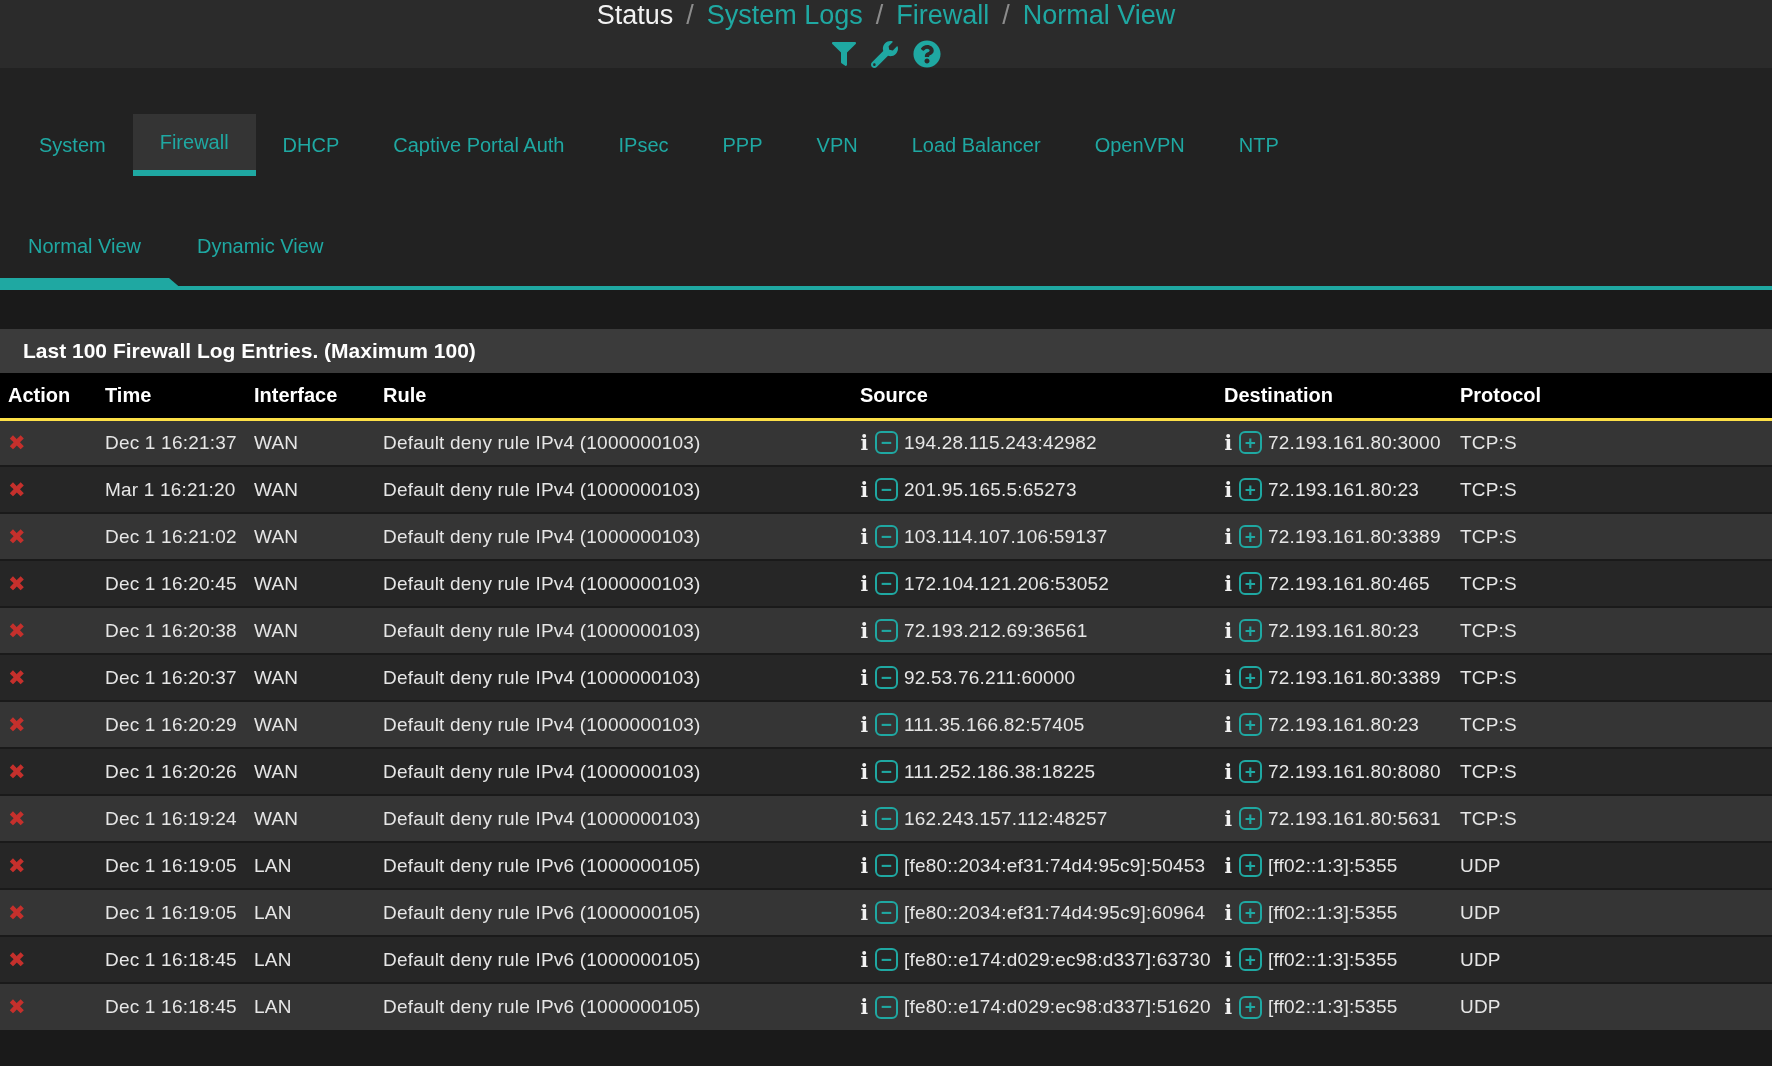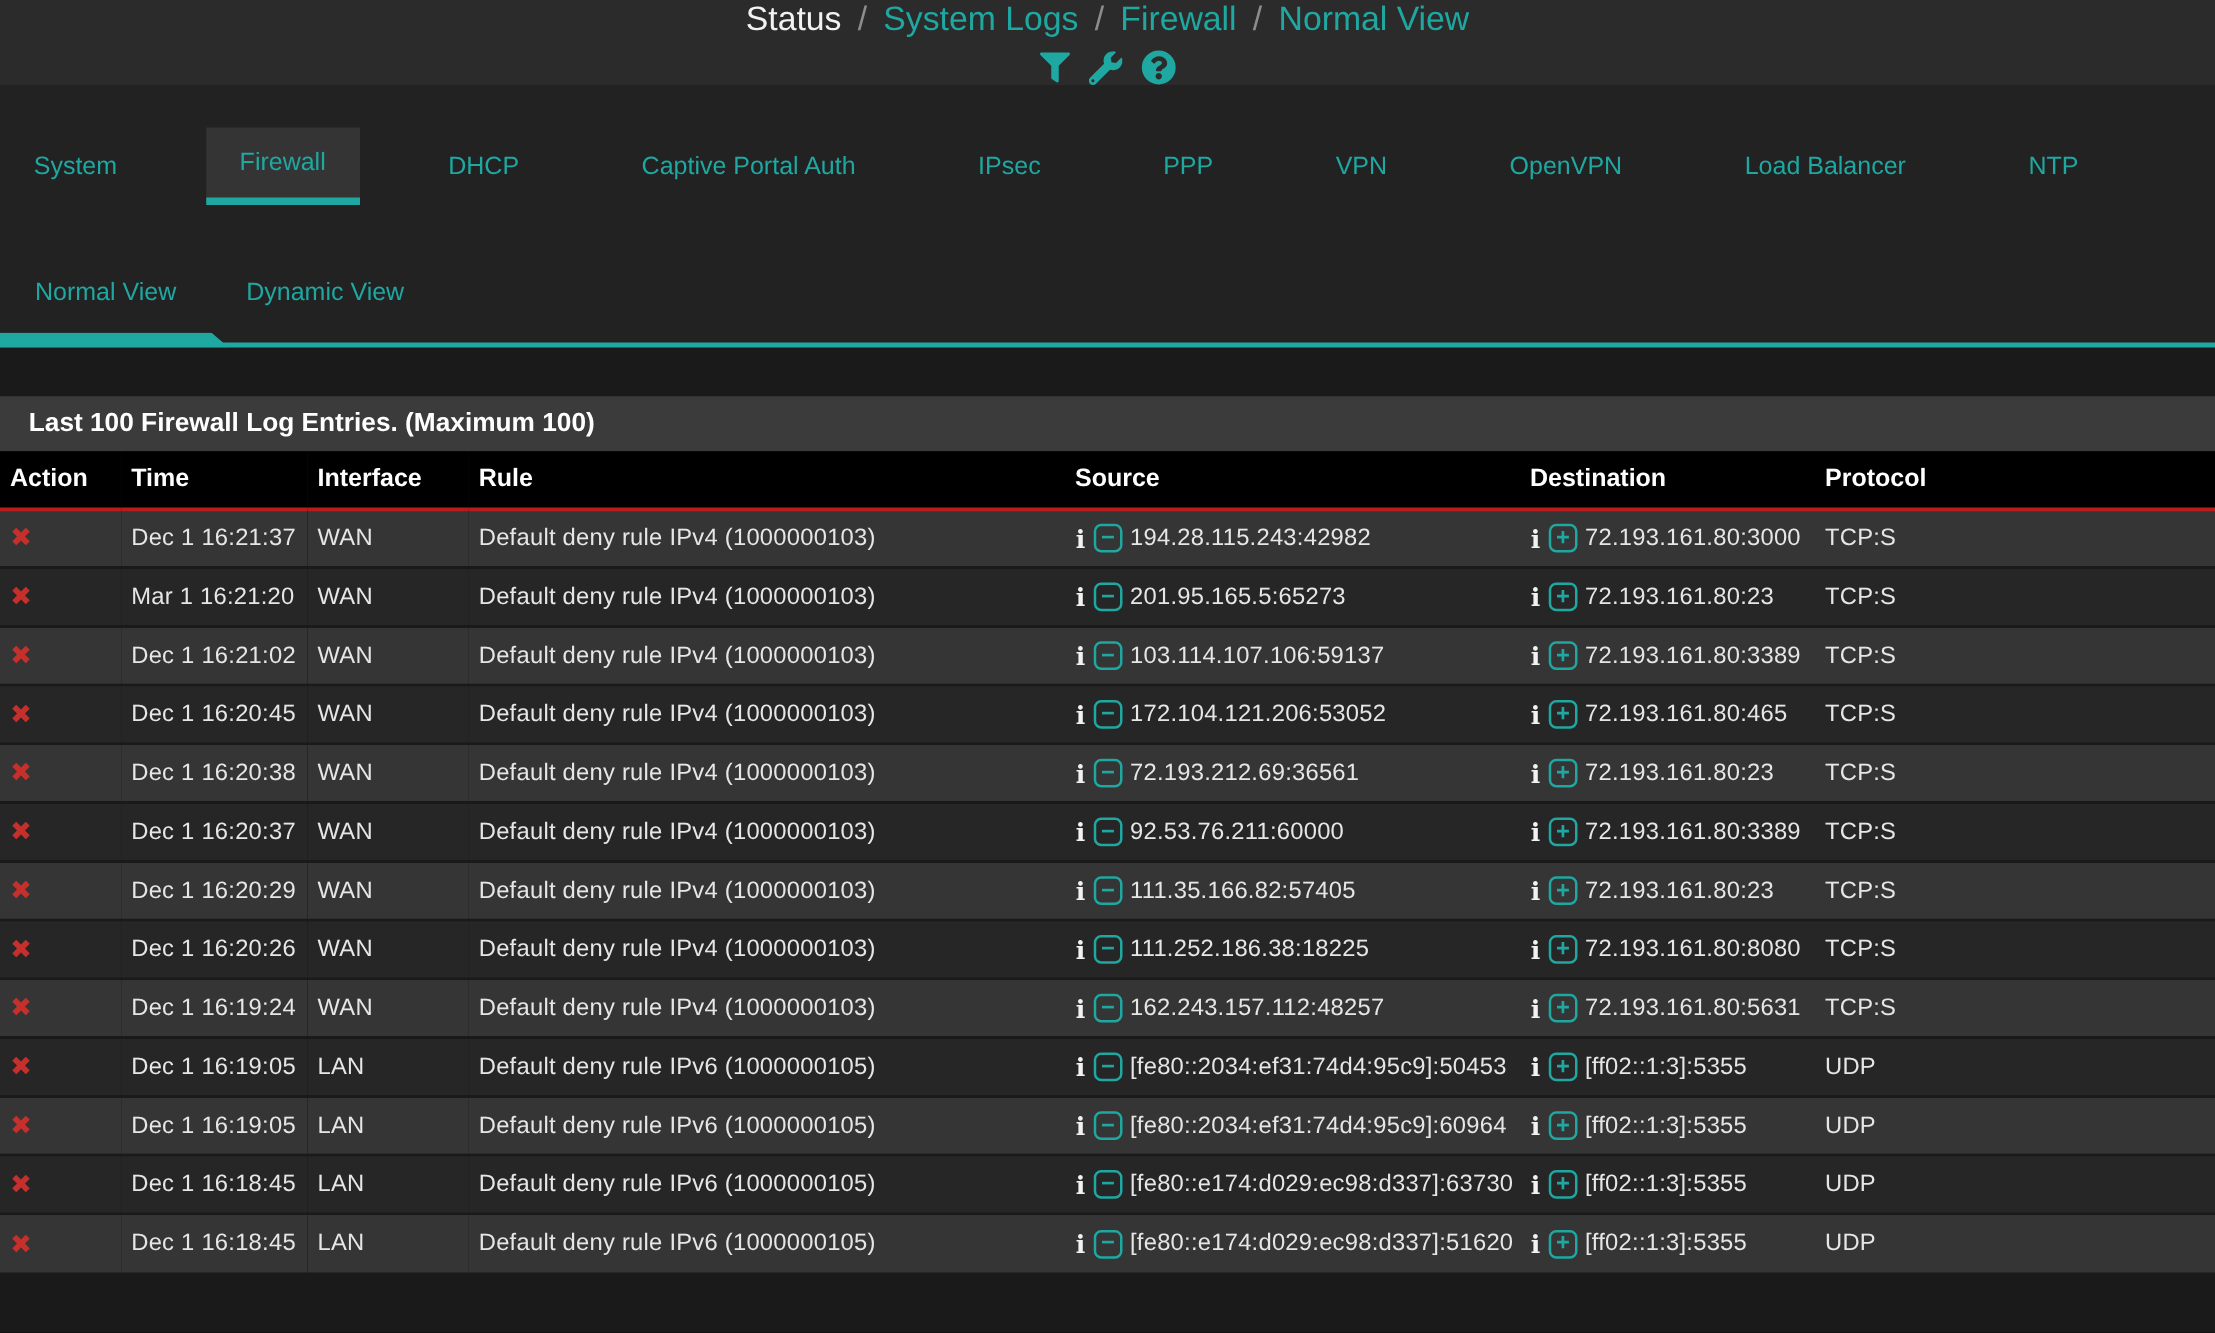--- a/index.html
+++ b/index.html
@@ -19,21 +19,21 @@
   }
   .crumbs { display:flex; align-items:center; gap:13px; font-size:27px; }
   .crumb { color:#1fa8a2; cursor:pointer; }
   .crumb.current-first { color:#f2f2f2; cursor:default; }
   .crumb-sep { color:#8c8c8c; }
   .top-icons { display:flex; align-items:center; gap:15px; }
   .top-icons svg { display:block; cursor:pointer; }
 
   
   .navarea { background:#222222; padding-top:34px; }
-  ul.tabs { list-style:none; margin:0; padding:0; display:flex;gap:44px; }
+  ul.tabs { list-style:none; margin:12px; padding:0; display:flex; }
   ul.tabs li {
     padding:0 27px; height:62px; display:flex; align-items:center;
     font-size:20px; color:#1fa8a2; cursor:pointer; white-space:nowrap;
   }
   ul.tabs li.active {
     background:#343434; border-bottom:6px solid #1fa8a2;
   }
   ul.subtabs {
     list-style:none; margin:30px 0 0 0; padding:0; display:flex;
     border-bottom:4px solid #1fa8a2; position:relative;
@@ -54,21 +54,21 @@
     margin-top:39px; height:44px; background:#3b3b3b;
     display:flex; align-items:center; padding:0 23px;
     font-size:21px; font-weight:bold; color:#ffffff;text-align:center;
   }
 
   
   table.logtable { width:1772px; border-collapse:collapse; table-layout:fixed; }
   table.logtable thead th {
     background:#000000; color:#ffffff; font-size:20px; font-weight:bold;
     text-align:left; height:46px; padding:0 0 0 8px;
-    border-bottom:3px solid #b91c1c; white-space:nowrap;
+    border-bottom:3px solid #fde047; white-space:nowrap;
   }
   table.logtable tbody td {
     height:47px; font-size:19px; letter-spacing:0.2px; color:#e6e6e6;
     padding:0 0 0 8px; white-space:nowrap; overflow:hidden;
     border-top:2px solid #1a1a1a;
   }
   table.logtable tbody tr:nth-child(odd)  { background:#353535; }
   table.logtable tbody tr:nth-child(even) { background:#262626; }
 
   td.c-action { padding-left:22px; }
@@ -116,22 +116,22 @@
 
   <div class="navarea">
     <ul class="tabs">
         <li>System</li>
         <li class="active">Firewall</li>
         <li>DHCP</li>
         <li>Captive Portal Auth</li>
         <li>IPsec</li>
         <li>PPP</li>
         <li>VPN</li>
+        <li>Load Balancer</li>
         <li>OpenVPN</li>
-        <li>Load Balancer</li>
         <li>NTP</li>
       </ul>
     <ul class="subtabs">
         <li class="active">Normal View</li>
         <li>Dynamic View</li>
       </ul>
   </div>
 
   <div class="panel-header">
     <span>Last 100 Firewall Log Entries. (Maximum 100)</span>

